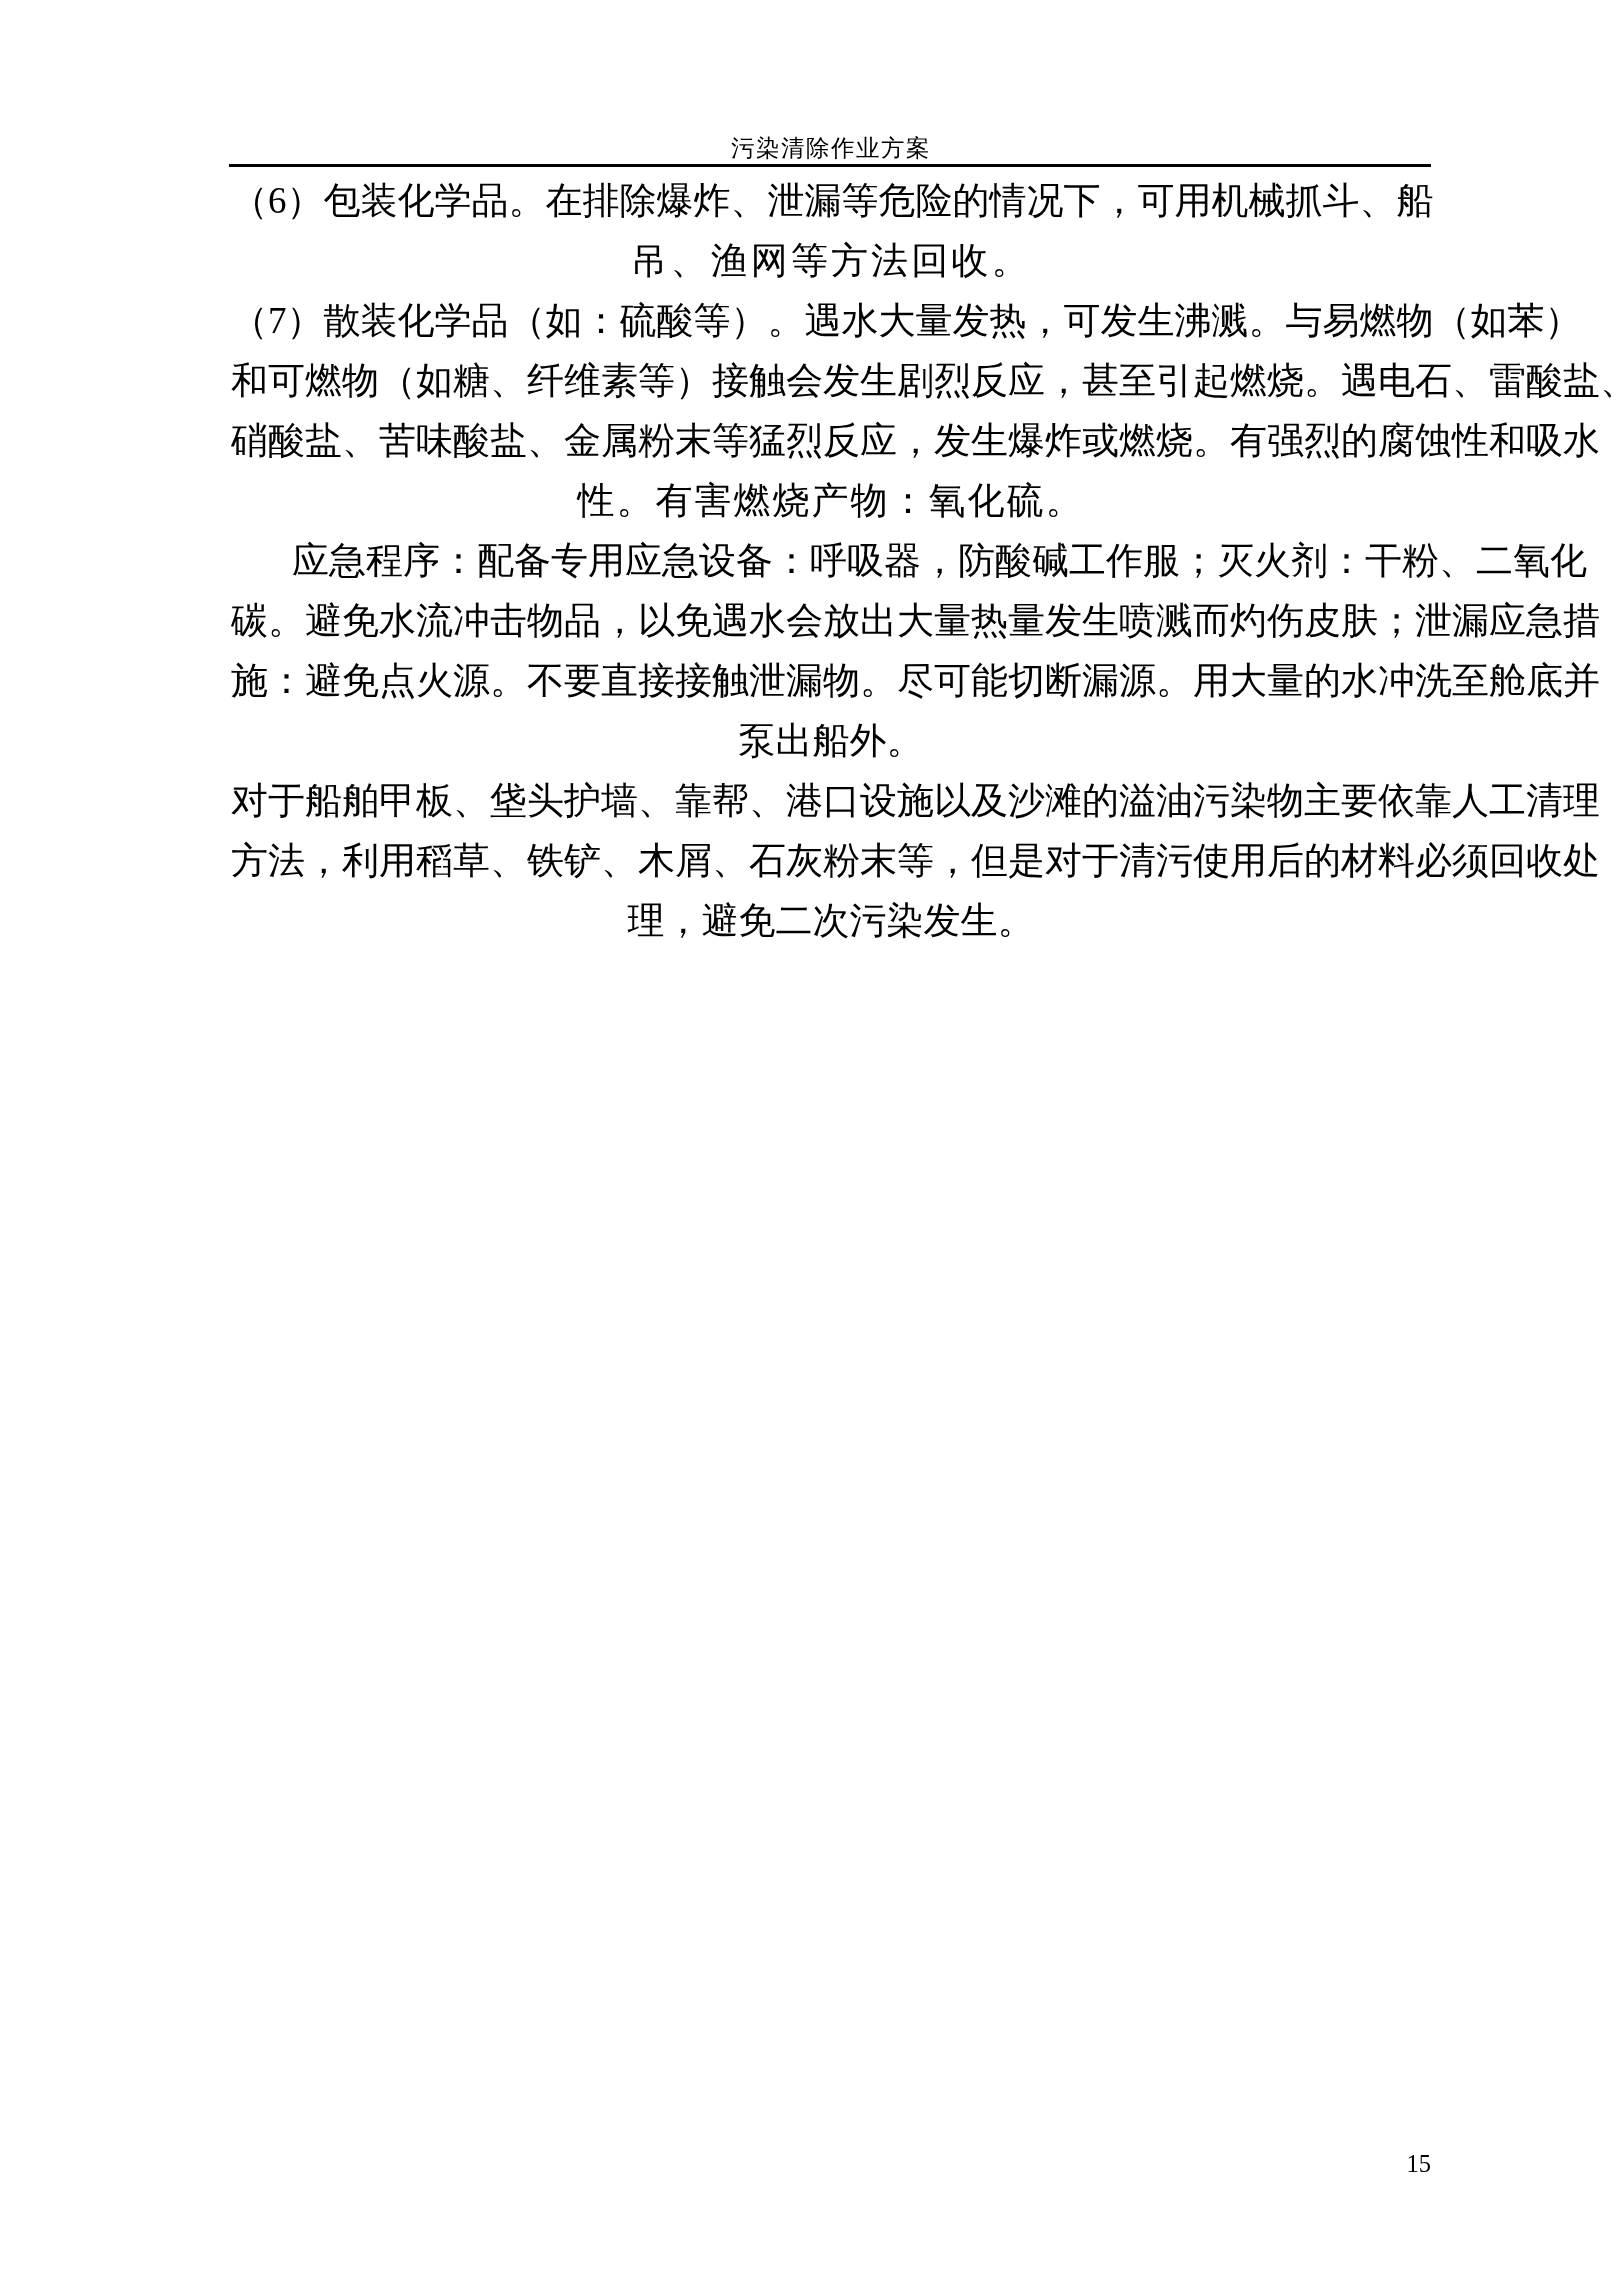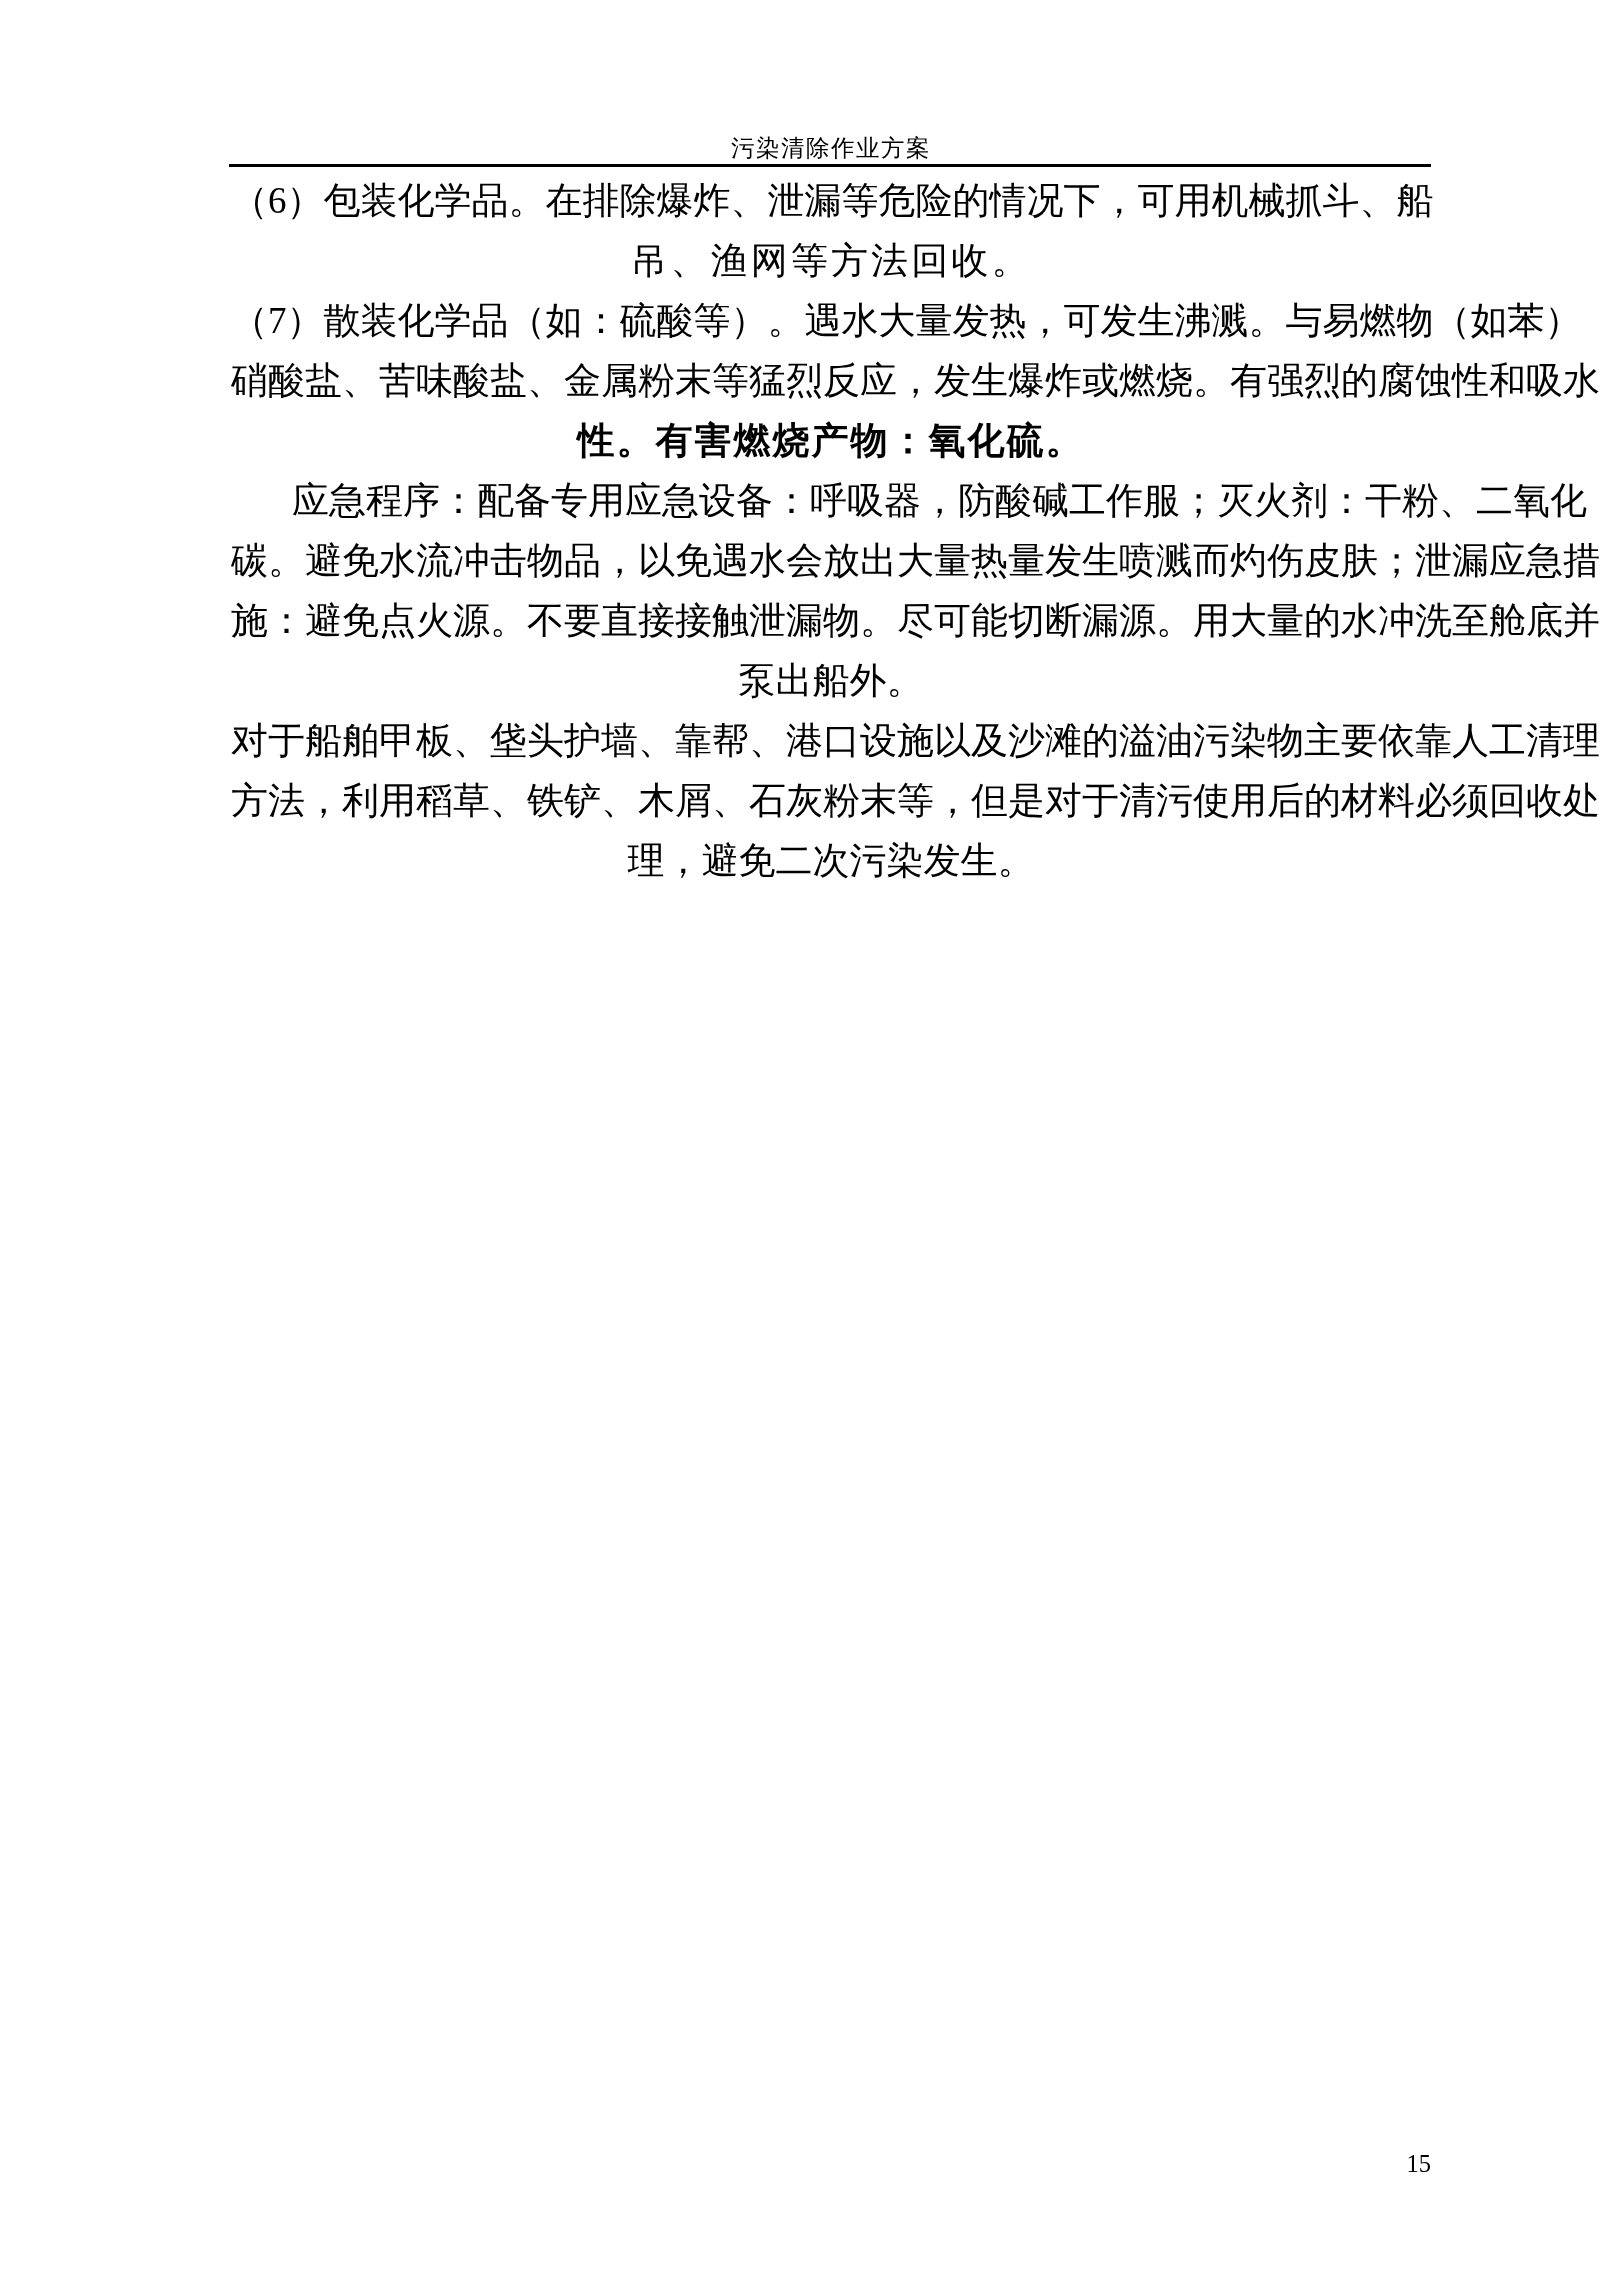--- a/index.html
+++ b/index.html
@@ -56,21 +56,21 @@
   }
   
   .jf {
     text-align: justify;
     text-align-last: justify;
     text-justify: inter-character;
   }
   
   .ind { padding-left: 61px; }
   
-  .ls4 { letter-spacing: 2px; font-weight: bold; }
+  .ls4 { letter-spacing: 2px; }
   .ls6 { letter-spacing: 3.1px; }
   .page-number {
     position: absolute;
     top: 2149px;
     left: 231px;
     width: 1200px;
     text-align: right;
     font-size: 24.5px;
     line-height: 29px;
   }
@@ -86,20 +86,21 @@
 
   <div class="body-text">
 
     <div class="para">
       <div class="line jf">（6）包装化学品。在排除爆炸、泄漏等危险的情况下，可用机械抓斗、船</div>
       <div class="line ls6">吊、渔网等方法回收。</div>
     </div>
 
     <div class="para">
       <div class="line jf">（7）散装化学品（如：硫酸等）。遇水大量发热，可发生沸溅。与易燃物（如苯）</div>
+      <div class="line jf">和可燃物（如糖、纤维素等）接触会发生剧烈反应，甚至引起燃烧。遇电石、雷酸盐、</div>
       <div class="line jf">硝酸盐、苦味酸盐、金属粉末等猛烈反应，发生爆炸或燃烧。有强烈的腐蚀性和吸水</div>
       <div class="line ls4">性。有害燃烧产物：氧化硫。</div>
     </div>
 
     <div class="para">
       <div class="line jf ind">应急程序：配备专用应急设备：呼吸器，防酸碱工作服；灭火剂：干粉、二氧化</div>
       <div class="line jf">碳。避免水流冲击物品，以免遇水会放出大量热量发生喷溅而灼伤皮肤；泄漏应急措</div>
       <div class="line jf">施：避免点火源。不要直接接触泄漏物。尽可能切断漏源。用大量的水冲洗至舱底并</div>
       <div class="line">泵出船外。</div>
     </div>

